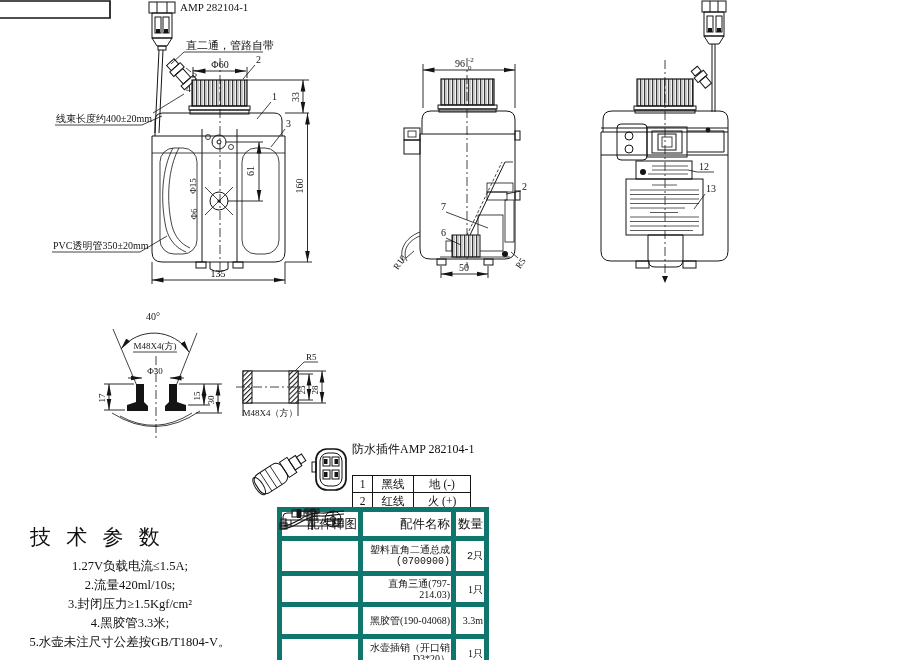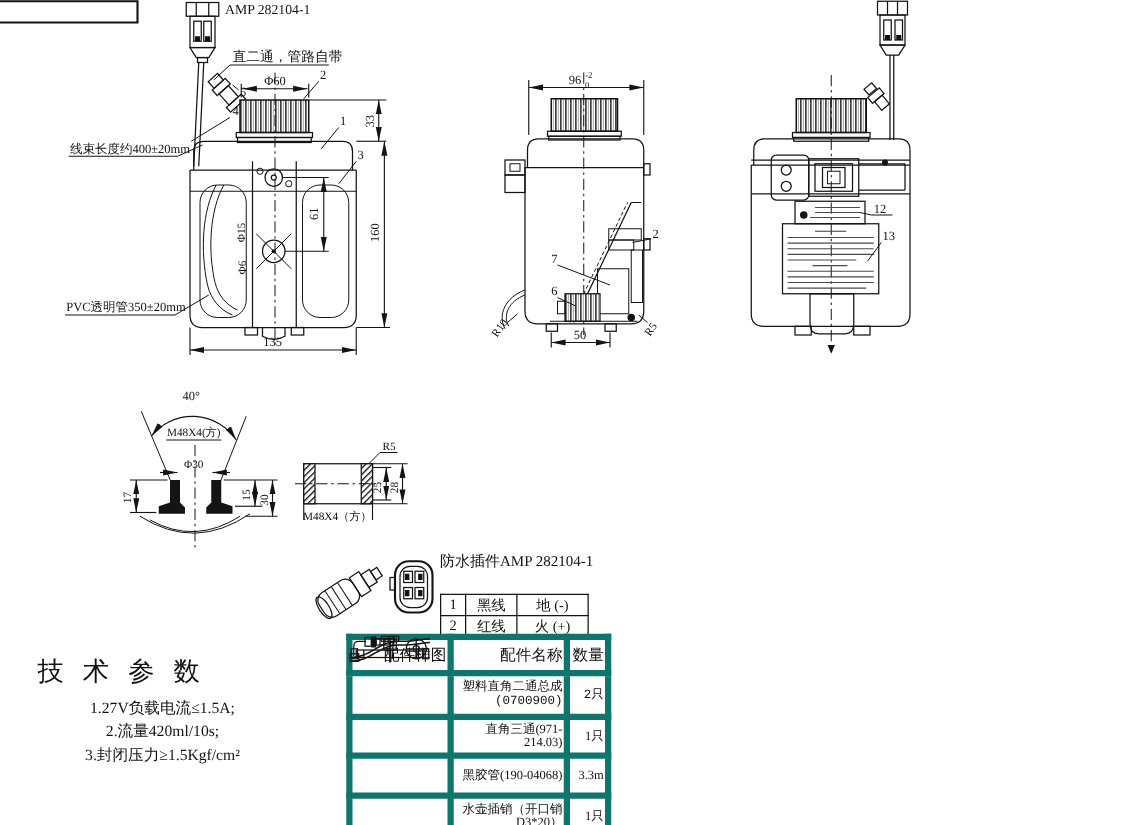--- a/index.html
+++ b/index.html
@@ -454,21 +454,21 @@
         <svg width="72" height="24" viewBox="0 0 72 24">
           <rect x="8" y="13" width="54" height="6" fill="none" stroke="#141414"></rect>
           <rect x="4" y="12" width="5" height="8" fill="none" stroke="#141414"></rect>
           <rect x="61" y="12" width="5" height="8" fill="none" stroke="#141414"></rect>
           <rect x="30" y="4" width="10" height="9" fill="none" stroke="#141414"></rect>
           <rect x="28" y="2" width="14" height="4" fill="none" stroke="#141414"></rect>
           <line x1="14" y1="13" x2="14" y2="19" stroke="#141414"></line>
           <line x1="56" y1="13" x2="56" y2="19" stroke="#141414"></line>
         </svg>
       </td>
-      <td>直角三通(971-214.03)</td>
+      <td>直角三通(797-214.03)</td>
       <td>1只</td>
     </tr>
     <tr class="r3">
       <td>
         <svg width="72" height="24" viewBox="0 0 72 24">
           <path d="M4,19 C20,19 26,5 44,6 C54,6.5 60,4 67,4" fill="none" stroke="#141414" stroke-width="1.2"></path>
           <path d="M4,22 C20,22 27,8 44,9 C54,9.5 60,7 67,7" fill="none" stroke="#141414" stroke-width="1.2"></path>
         </svg>
       </td>
       <td>黑胶管(190-04068)</td>
@@ -488,15 +488,17 @@
     </tr>
   </tbody>
       </table>
 </div>
 
 <div class="overlay" id="tech-wrap">
   <div id="tech-title">技 术 参 数</div>
   <div class="tech-item">1.27V负载电流≤1.5A;</div>
   <div class="tech-item">2.流量420ml/10s;</div>
   <div class="tech-item">3.封闭压力≥1.5Kgf/cm²</div>
+  <div class="tech-item">4.黑胶管3.3米;</div>
+  <div class="tech-item">5.水壶未注尺寸公差按GB/T1804-V。</div>
 </div>
 
 </div>
 
 </body></html>

